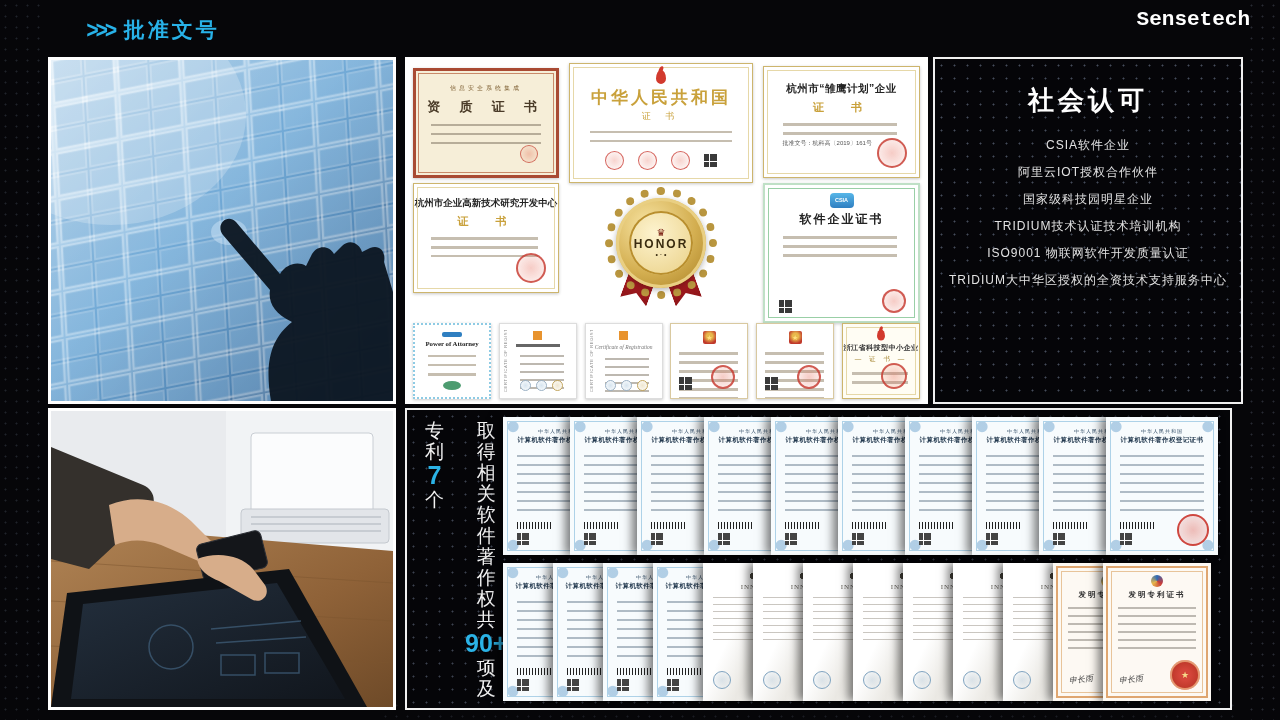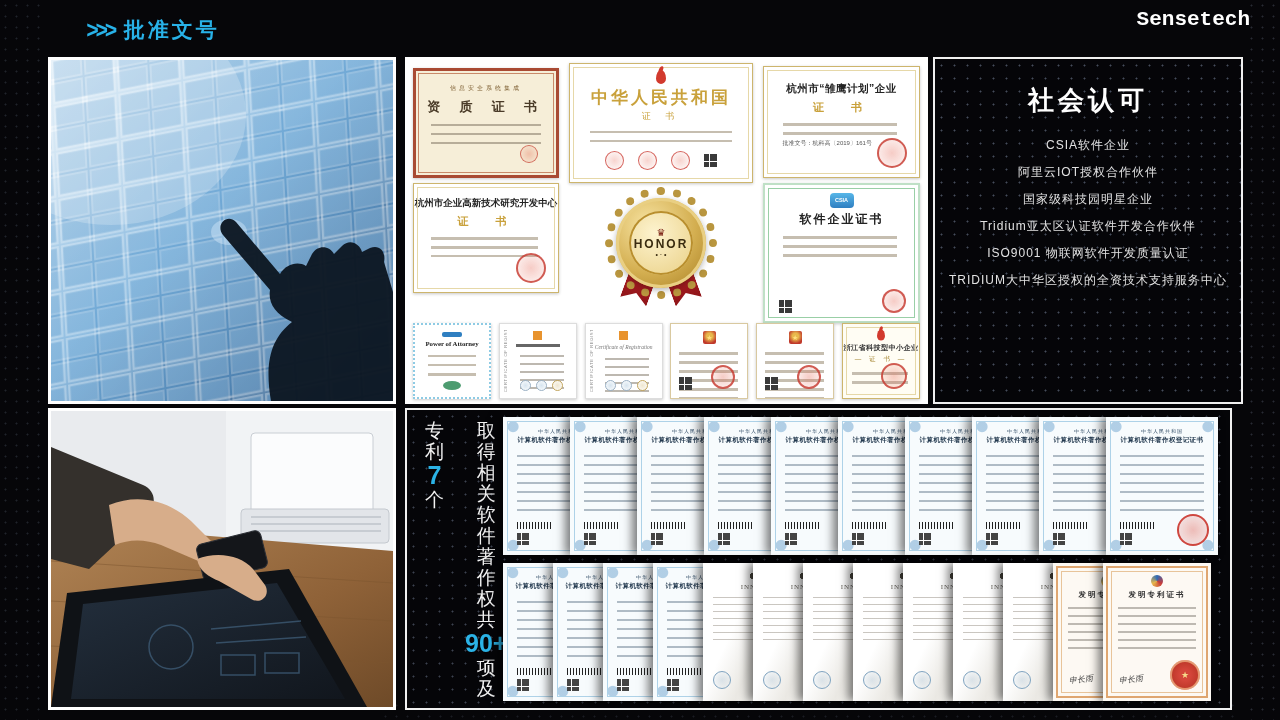--- a/index.html
+++ b/index.html
@@ -392,22 +392,22 @@
     <div class="social-list">
 
         <div class="social-item">CSIA软件企业</div>
 
         <div class="social-item">阿里云IOT授权合作伙伴</div>
 
         <div class="social-item">国家级科技园明星企业</div>
 
 
 
-
-        <div class="social-item">Tridium亚太区认证软件开发合作伙伴</div>
+        <div class="social-item">TRIDIUM技术认证技术培训机构</div>
+
 
         <div class="social-item">ISO9001 物联网软件开发质量认证</div>
 
         <div class="social-item">TRIDIUM大中华区授权的全资技术支持服务中心</div>
       </div>
   </div>
 
   <div class="bottom">
     <div class="vtext">
       <div class="vcol vcolA">

